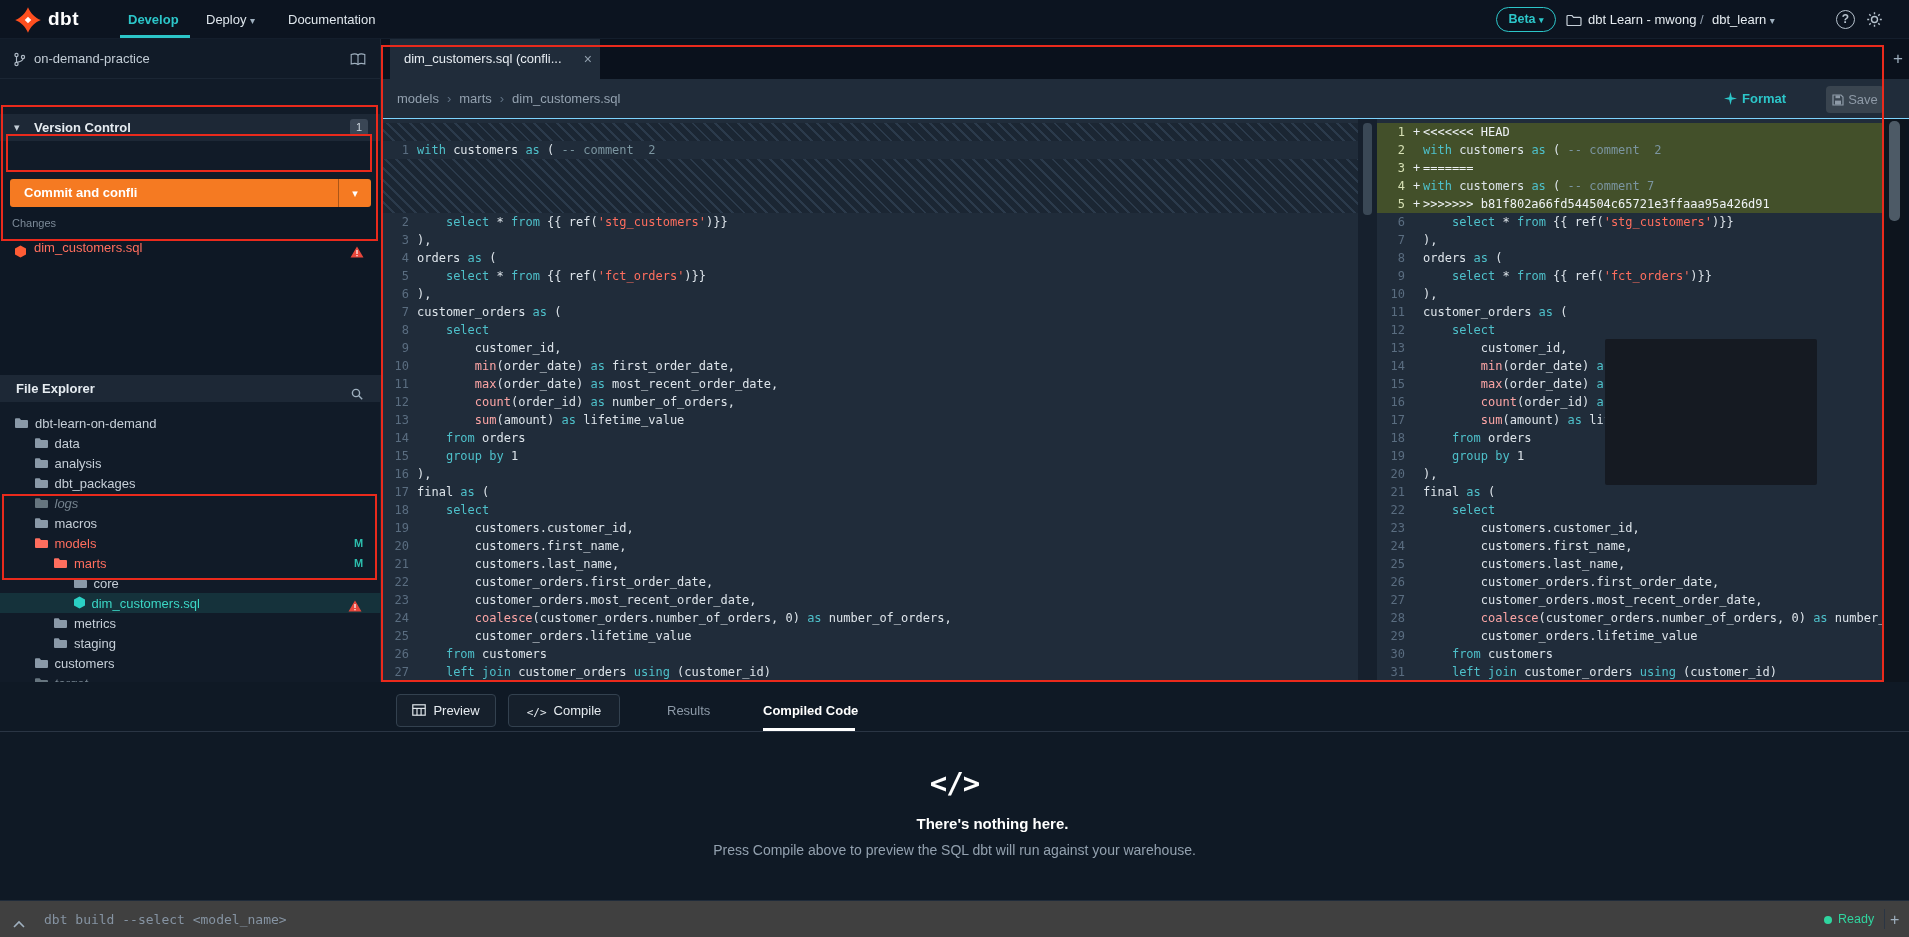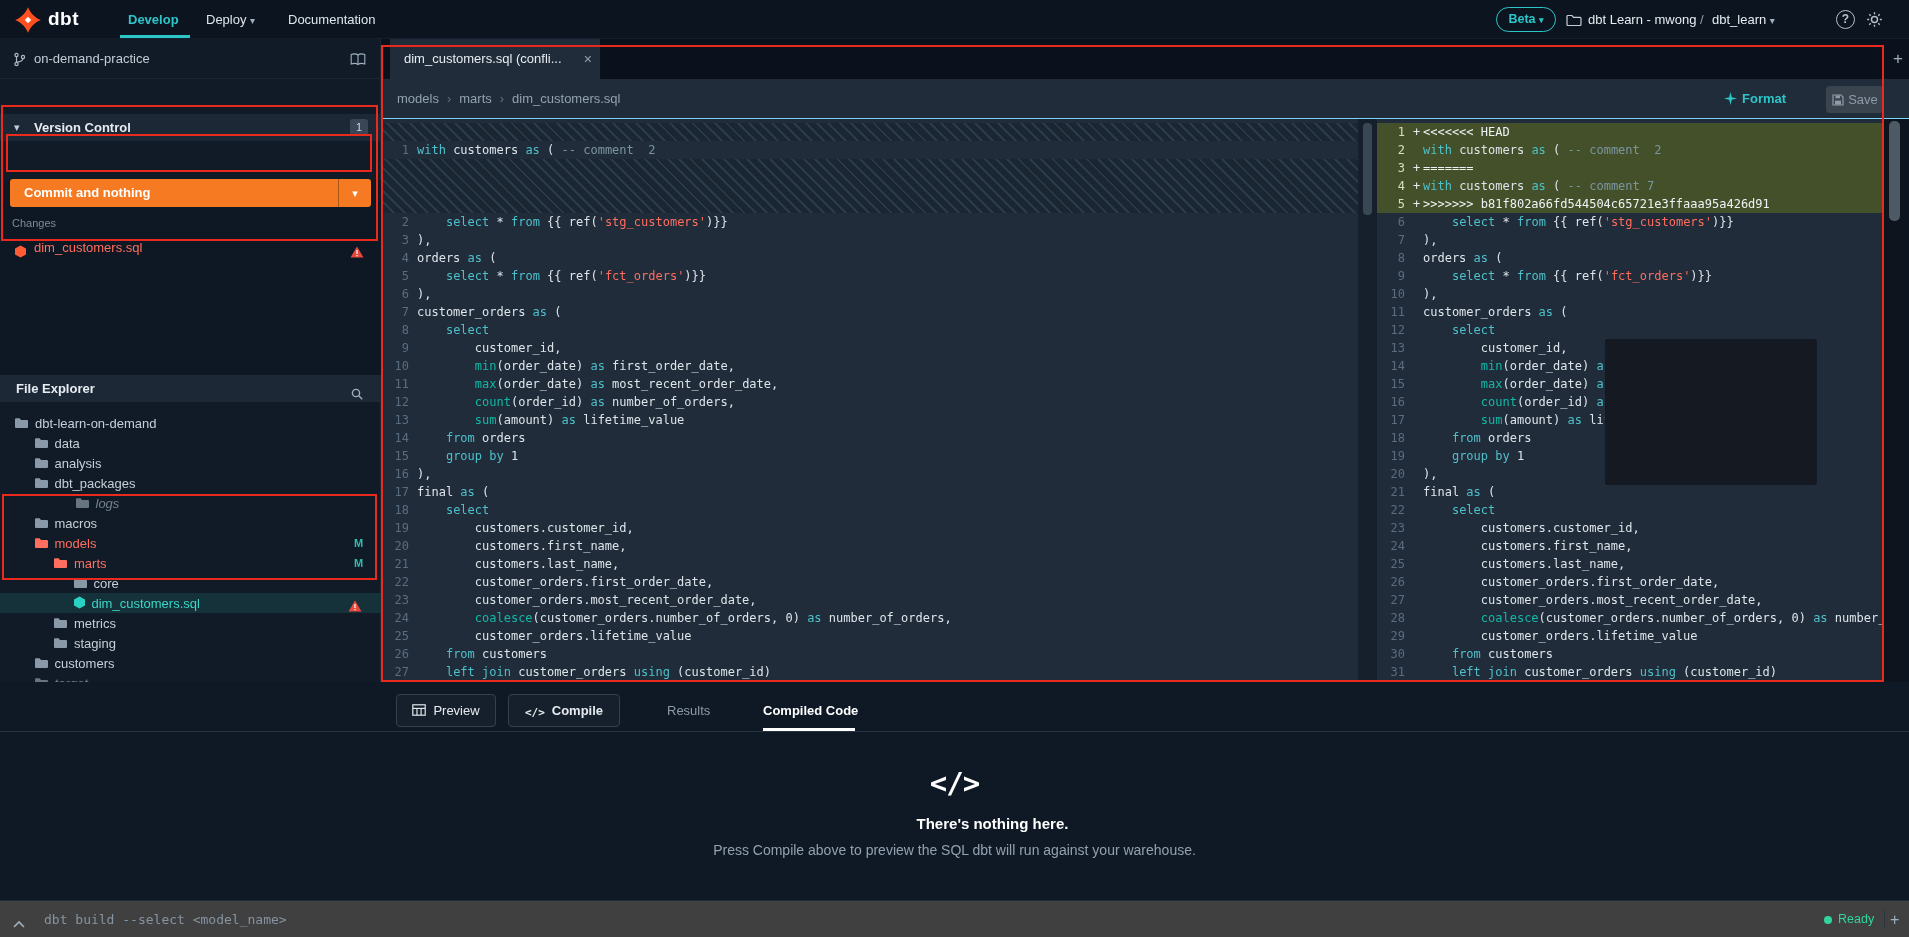--- a/index.html
+++ b/index.html
@@ -78,21 +78,21 @@
   .vscroll{position:absolute;left:1503px;top:0;width:22px;height:563px;background:#0d141d;}
   .vthumb{position:absolute;left:1508px;top:2px;width:11px;height:100px;background:#4d5a66;border-radius:5px;}
   .dark-overlay{position:absolute;left:1224px;top:220px;width:212px;height:146px;background:#151a22;border-radius:2px;}
 
   .crow{height:18px;line-height:18px;white-space:pre;font-family:"DejaVu Sans Mono",monospace;font-size:12px;}
   .crow.hatch{background:repeating-linear-gradient(45deg,#2b3a4b 0px,#2b3a4b 2px,#1b2633 2px,#1b2633 8px);}
   .crow.green{background:#43502a;}
   .crow.green .ln{color:#d6e0b4;}
   .ln{display:inline-block;width:36px;text-align:right;color:#5a6d80;padding-right:8px;}
   .plus{display:inline-block;width:10px;color:#e9eef3;}
-  .sg-k{color:#4ec0ca;} .sg-f{color:#14b8a6;} .sg-s{color:#ff6e5e;}
+  .sg-k{color:#4ec0ca;} .sg-f{color:#fca5a5;} .sg-s{color:#ff6e5e;}
   .sg-c{color:#7b95a0;} .sg-p{color:#dde4ea;} .sg-m{color:#eef2f5;}
 
   
   .bpanel{position:absolute;left:0;top:682px;width:1909px;height:218px;background:#0f1925;}
   .btn-dark{position:absolute;top:12px;height:33px;background:#16202c;border:1px solid #33414f;border-radius:4px;
             color:#e6ebf0;font-size:13px;line-height:31px;text-align:center;cursor:pointer;}
   .btn-dark svg,.btn-dark .cg{position:relative;top:1px;margin-right:7px;}
   .cg{font-family:"DejaVu Sans Mono",monospace;font-size:11px;color:#e6ebf0;}
   .bp-tab{position:absolute;top:12px;height:33px;line-height:33px;font-size:13px;cursor:pointer;}
   .bp-underline{position:absolute;top:46px;height:3px;background:#fff;}
@@ -176,21 +176,21 @@
       </span>
     </div>
 
     <div class="sect-hdr" style="top:75px;">
       <span class="car">▾</span>
       <span class="ttl">Version Control</span>
       <span class="vc-badge">1</span>
     </div>
     <div class="vc-body"></div>
     <div class="commit-btn">
-      <span class="txt">Commit and nothing</span>
+      <span class="txt">Commit and confli</span>
       <span class="cap"><span>▾</span></span>
     </div>
     <div class="changes-lbl">Changes</div>
     <div id="changes-list">
         <div class="chg-row">
           <span class="ic"><svg width="13" height="13" viewBox="0 0 13 13">
               <path d="M6.5 0.5 L12 3.5 L12 9.5 L6.5 12.5 L1 9.5 L1 3.5 Z" fill="#ff5c35"></path>
             </svg></span>
           <span class="nm">dim_customers.sql</span>
           <span class="wa"><svg width="14" height="12" viewBox="0 0 14 12">
@@ -216,21 +216,21 @@
             </svg></span><span class="nm">dbt-learn-on-demand</span></div>
         <div class="trow" style="padding-left: 33.5px;"><span class="ic"><svg width="15" height="12" viewBox="0 0 15 12">
               <path d="M1 2.2 Q1 1.2 2 1.2 L5.6 1.2 L7 3 L13 3 Q14 3 14 4 L14 10 Q14 11 13 11 L2 11 Q1 11 1 10 Z" fill="#8a99a8"></path>
             </svg></span><span class="nm">data</span></div>
         <div class="trow" style="padding-left: 33.5px;"><span class="ic"><svg width="15" height="12" viewBox="0 0 15 12">
               <path d="M1 2.2 Q1 1.2 2 1.2 L5.6 1.2 L7 3 L13 3 Q14 3 14 4 L14 10 Q14 11 13 11 L2 11 Q1 11 1 10 Z" fill="#8a99a8"></path>
             </svg></span><span class="nm">analysis</span></div>
         <div class="trow" style="padding-left: 33.5px;"><span class="ic"><svg width="15" height="12" viewBox="0 0 15 12">
               <path d="M1 2.2 Q1 1.2 2 1.2 L5.6 1.2 L7 3 L13 3 Q14 3 14 4 L14 10 Q14 11 13 11 L2 11 Q1 11 1 10 Z" fill="#8a99a8"></path>
             </svg></span><span class="nm">dbt_packages</span></div>
-        <div class="trow" style="padding-left: 33.5px; margin-left: 41px;"><span class="ic"><svg width="15" height="12" viewBox="0 0 15 12">
+        <div class="trow" style="padding-left: 33.5px;"><span class="ic"><svg width="15" height="12" viewBox="0 0 15 12">
               <path d="M1 2.2 Q1 1.2 2 1.2 L5.6 1.2 L7 3 L13 3 Q14 3 14 4 L14 10 Q14 11 13 11 L2 11 Q1 11 1 10 Z" fill="#66757f"></path>
             </svg></span><span class="nm ital">logs</span></div>
         <div class="trow" style="padding-left: 33.5px;"><span class="ic"><svg width="15" height="12" viewBox="0 0 15 12">
               <path d="M1 2.2 Q1 1.2 2 1.2 L5.6 1.2 L7 3 L13 3 Q14 3 14 4 L14 10 Q14 11 13 11 L2 11 Q1 11 1 10 Z" fill="#8a99a8"></path>
             </svg></span><span class="nm">macros</span></div>
         <div class="trow" style="padding-left: 33.5px;"><span class="ic"><svg width="15" height="12" viewBox="0 0 15 12">
               <path d="M1 2.2 Q1 1.2 2 1.2 L5.6 1.2 L7 3 L13 3 Q14 3 14 4 L14 10 Q14 11 13 11 L2 11 Q1 11 1 10 Z" fill="#ff6e5e"></path>
             </svg></span><span class="nm mod">models</span><span class="mbadge">M</span></div>
         <div class="trow" style="padding-left: 53px;"><span class="ic"><svg width="15" height="12" viewBox="0 0 15 12">
               <path d="M1 2.2 Q1 1.2 2 1.2 L5.6 1.2 L7 3 L13 3 Q14 3 14 4 L14 10 Q14 11 13 11 L2 11 Q1 11 1 10 Z" fill="#ff6e5e"></path>
@@ -381,21 +381,21 @@
 
   <section class="bpanel">
     <div class="btn-dark" style="left:396px;width:100px;">
       <svg width="14" height="12" viewBox="0 0 14 12">
           <rect x="0.8" y="0.8" width="12.4" height="10.4" fill="none" stroke="#dfe5ea" stroke-width="1.2"></rect>
           <line x1="0.8" y1="4.4" x2="13.2" y2="4.4" stroke="#dfe5ea" stroke-width="1.2"></line>
           <line x1="5" y1="4.4" x2="5" y2="11.2" stroke="#dfe5ea" stroke-width="1.2"></line>
           <line x1="9.1" y1="4.4" x2="9.1" y2="11.2" stroke="#dfe5ea" stroke-width="1.2"></line>
         </svg><span>Preview</span>
     </div>
-    <div class="btn-dark" style="left:508px;width:112px;font-weight:bold;">
+    <div class="btn-dark" style="left:508px;width:112px;">
       <span class="cg">&lt;/&gt;</span><span>Compile</span>
     </div>
     <span id="bp-tabs"><span class="bp-tab" style="left: 667px; color: rgb(141, 154, 168);">Results</span><span class="bp-tab" style="left: 763px; color: rgb(255, 255, 255); font-weight: bold;">Compiled Code</span><span class="bp-underline" style="left: 763px; width: 92px;"></span></span>
     <div class="bp-divider"></div>
     <div class="empty-icon">&lt;/&gt;</div>
     <div class="empty-title">There's nothing here.</div>
     <div class="empty-sub">Press Compile above to preview the SQL dbt will run against your warehouse.</div>
   </section>
 
   <footer class="cmdbar">

